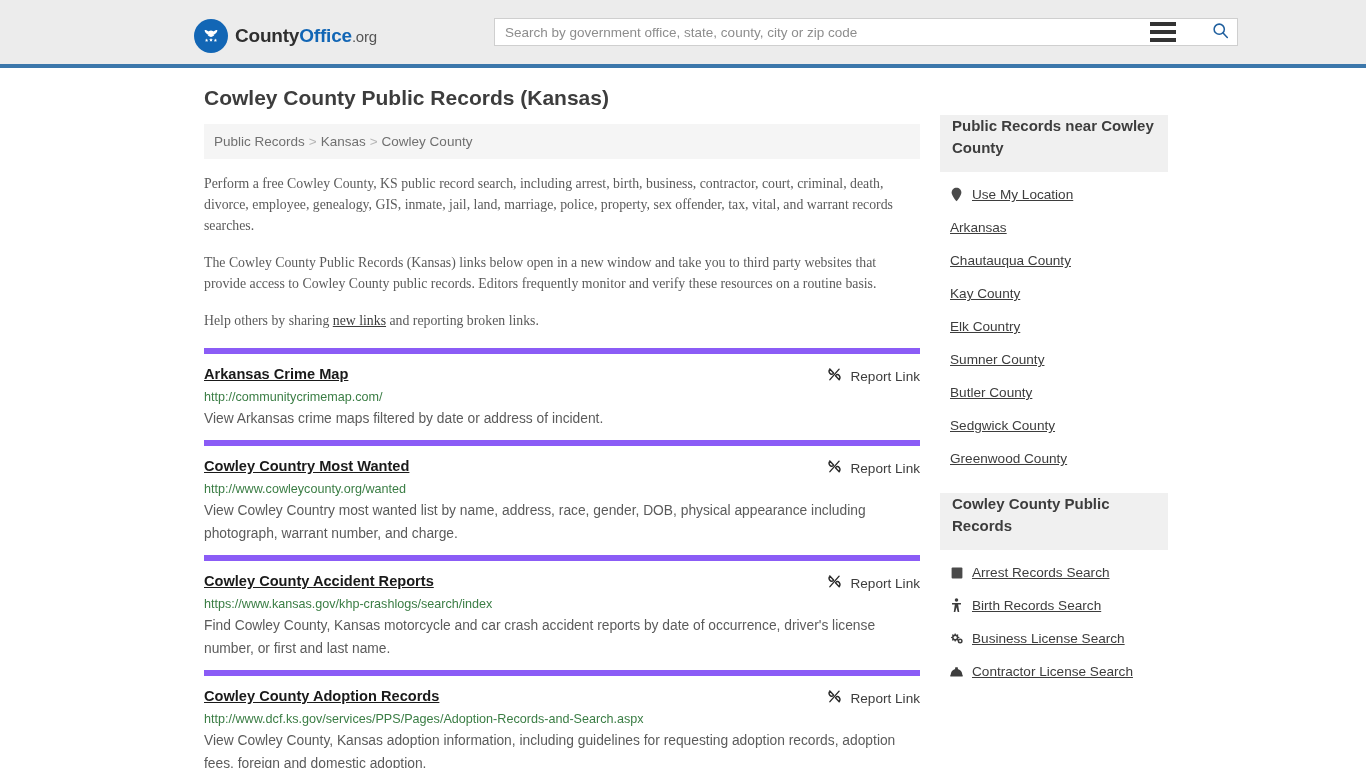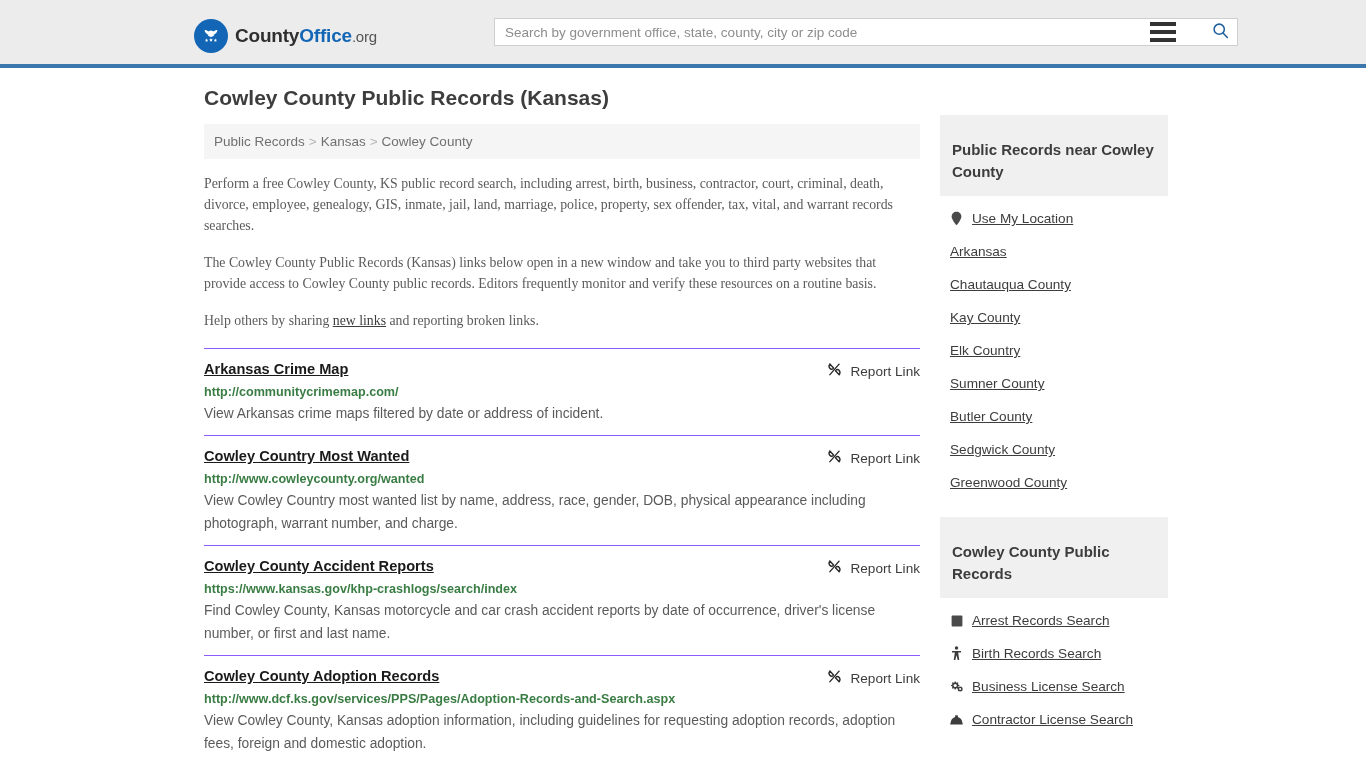--- a/index.html
+++ b/index.html
@@ -113,50 +113,49 @@
     line-height: 21px;
     color: #5b5b5b;
     margin: 0 0 16px 0;
     font-family: Liberation Serif, serif;
   }
   .intro.last { margin-bottom: 17px; }
   .intro a { color: #3d3d3d; text-decoration: underline; }
 
   
   .result {
-    border-top: 1px solid #8b5cf6;
+    border-top: 6px solid #8b5cf6;
     padding: 12px 0 10px 0;
     position: relative;
   }
   .result-head {
     display: flex; align-items: flex-start; justify-content: space-between;
   }
   .result-title {
     font-size: 14.6px; font-weight: bold; color: #1a1a1a;
     text-decoration: underline;
     cursor: pointer;
   }
   .report-link {
     display: flex; align-items: center; gap: 8px;
     font-size: 13.6px; color: #3d3d3d; cursor: pointer;
     white-space: nowrap; padding-top: 1px;
   }
   .result-url {
     font-size: 12.6px; color: #3a7d44; margin-top: 5px;
     word-break: break-all;
-    font-weight: bold;
   }
   .result-desc {
     font-size: 13.8px; color: #5b5b5b; line-height: 23px; margin-top: 3px;
   }
 
   
   .side-head {
     background: #f0f0f0;
-    padding: 24px 12px 13px 12px;
+    padding: 0 12px 13px 12px;
     font-size: 15px; font-weight: bold; color: #3d3d3d;
     line-height: 22px;
   }
   .side-list { padding: 6px 0 0 0; margin: 0; list-style: none; }
   .side-item {
     display: flex; align-items: flex-start; gap: 9px;
     padding: 9px 0 9px 10px;
     font-size: 13.6px;
   }
   .side-item a {

